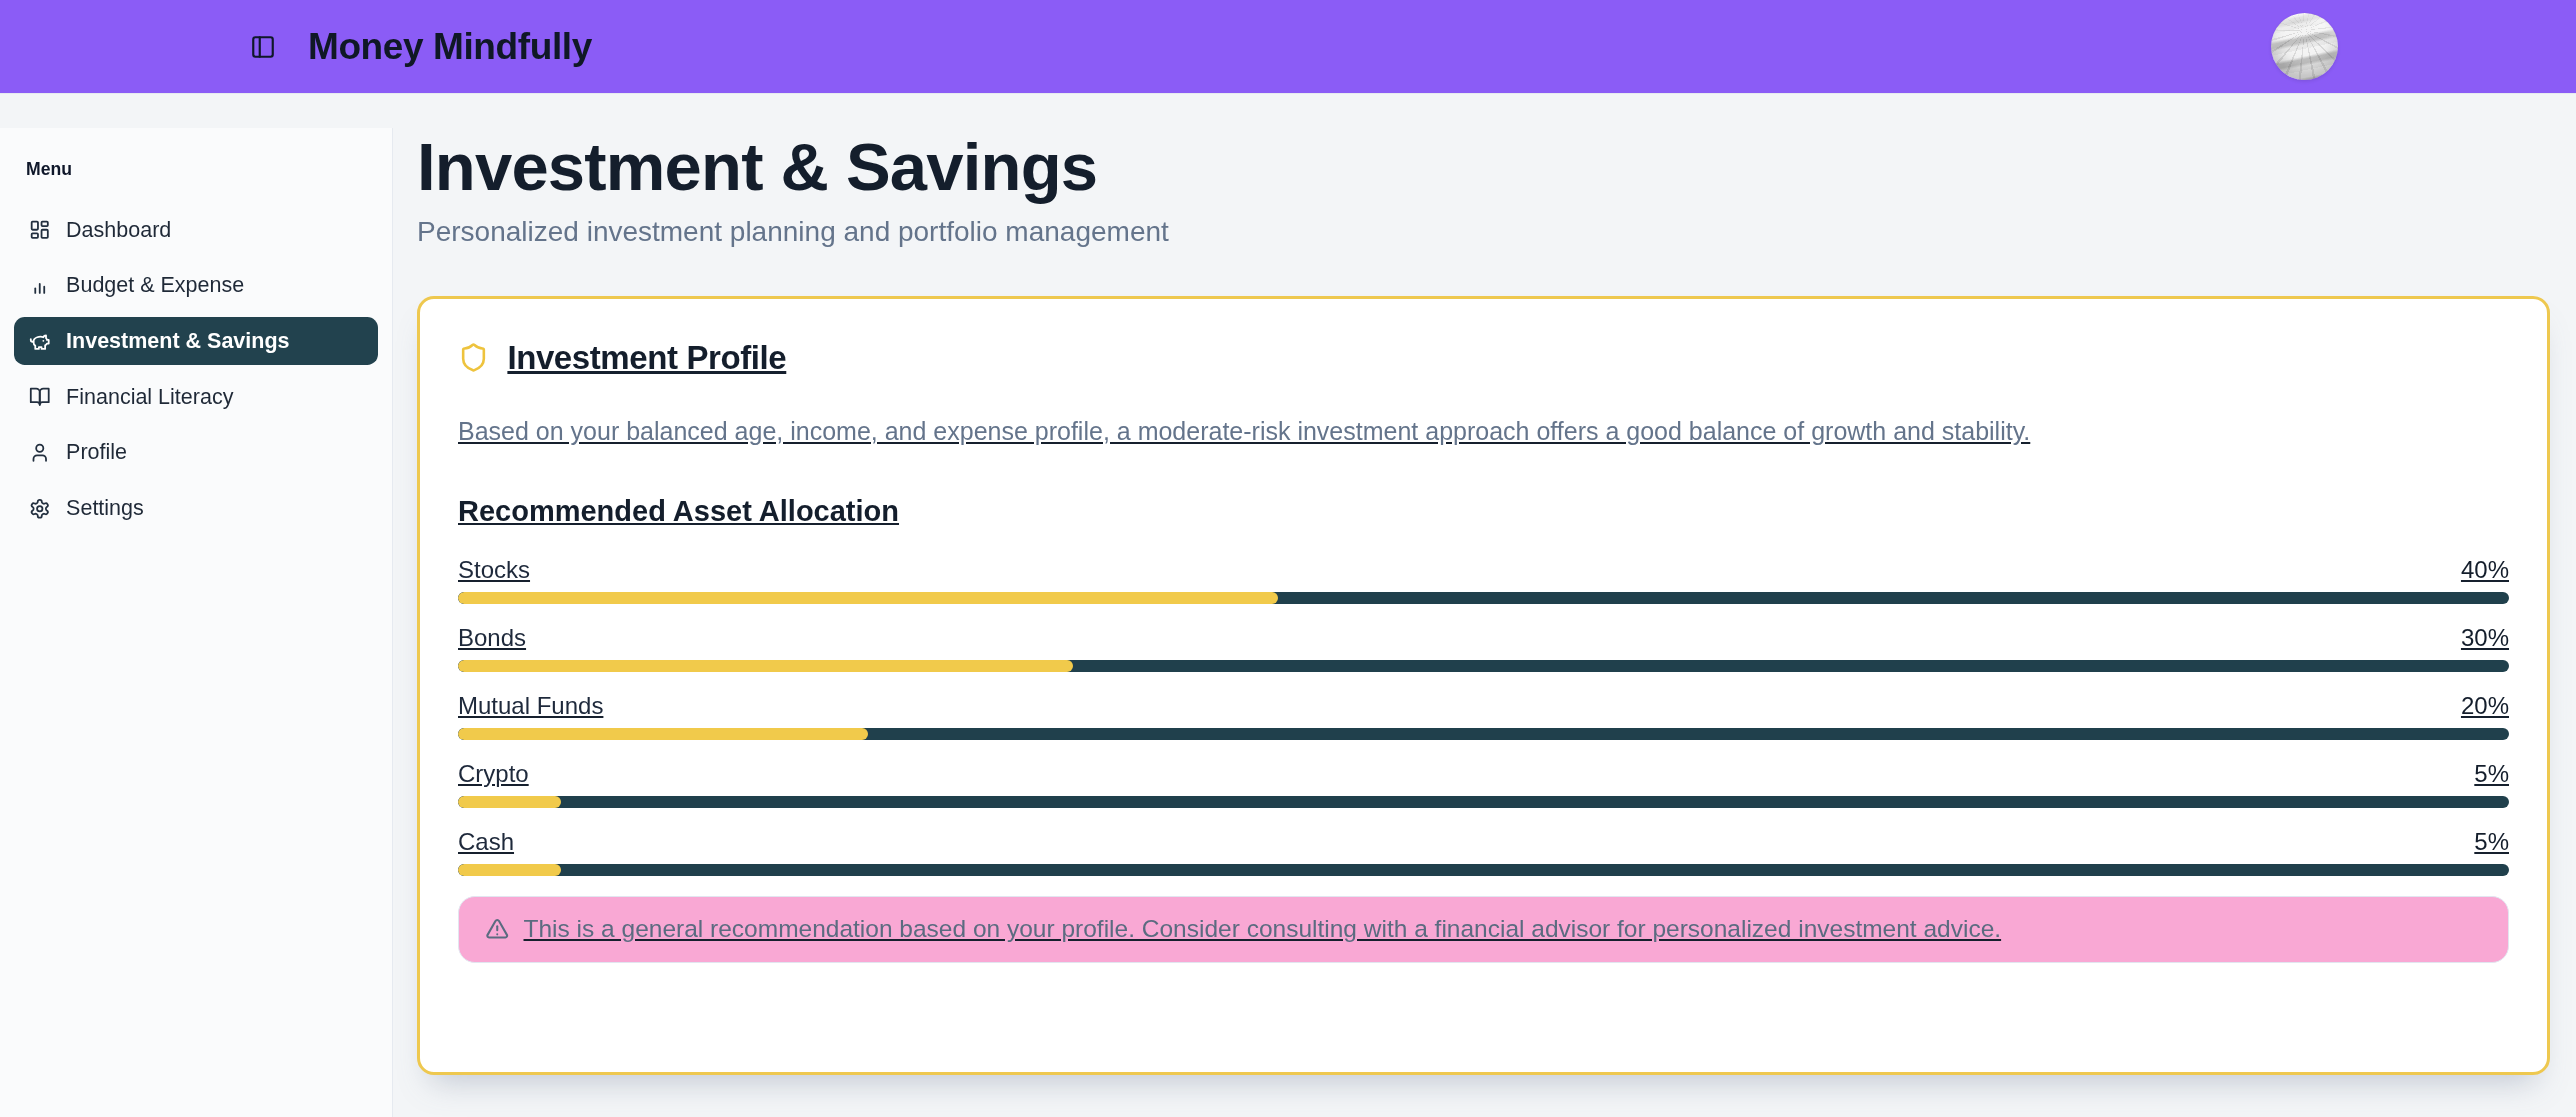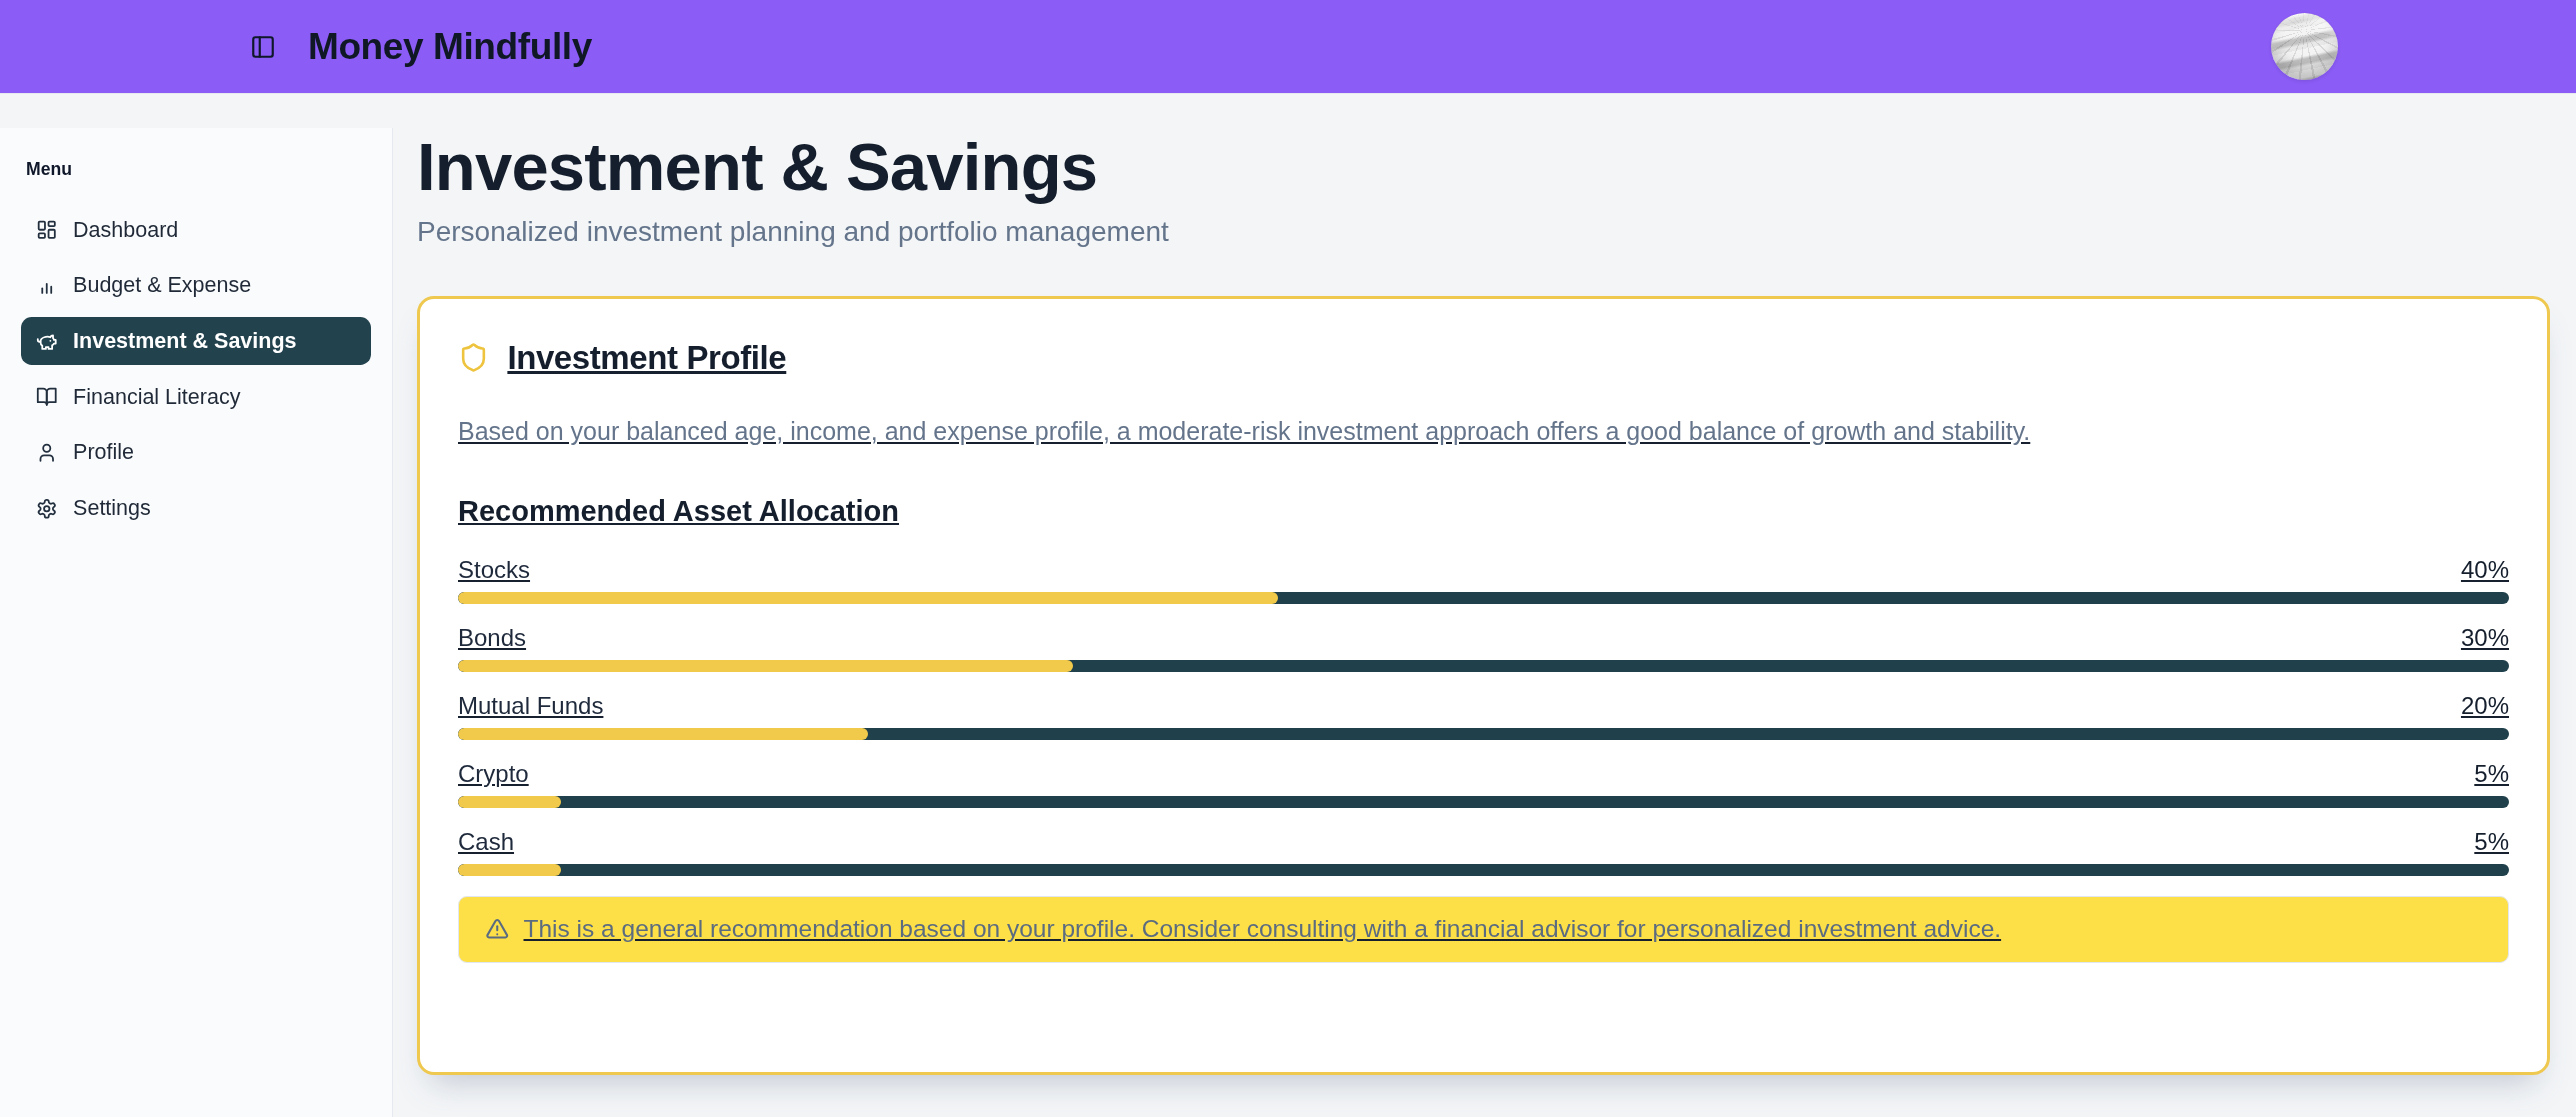--- a/index.html
+++ b/index.html
@@ -35,21 +35,21 @@
   }
   
   .sidebar {
     position: absolute; top: 95px; left: 0; bottom: 0; width: 393px;
     background: #fafbfc;
     border-right: 1.5px solid #e6eaf0;
     padding-top: 31px;
     margin-top: 33px;
   }
   .menu-label { font-size: 17.6px; font-weight: 700; color: #0f172a; margin: 0 0 26px 26px; }
-  .nav { list-style: none; display: flex; flex-direction: column; gap: 7.7px; padding: 0 21px; }
+  .nav { list-style: none; display: flex; flex-direction: column; gap: 7.7px; padding: 0 14px; }
   .nav-item {
     display: flex; align-items: center; gap: 15.3px;
     height: 48px; padding: 0 15.3px; border-radius: 10.7px;
     font-size: 21.5px; font-weight: 500; color: #1f2937;
     cursor: pointer; user-select: none;
   }
   .nav-item .icon { color: #222f3f; }
   .nav-item.active { background: #22424e; color: #ffffff; font-weight: 700; }
   .nav-item.active .icon { color: #ffffff; }
   
@@ -74,21 +74,21 @@
   .risk-desc { font-size: 25px; color: #64748b; margin-bottom: 49px; }
   .alloc-heading { font-size: 29px; font-weight: 700; color: #141e2c; margin-bottom: 28px; }
   .alloc-row { margin-bottom: 20px; }
   .alloc-line { display: flex; align-items: center; justify-content: space-between; margin-bottom: 7.7px; margin-top: 10px; }
   .alloc-label { font-size: 24px; color: #1e293b; }
   .alloc-value { font-size: 24px; font-weight: 500; color: #141e2c; }
   .bar-track { width: 100%; height: 12.3px; border-radius: 7px; background: #20404c; overflow: hidden; }
   .bar-fill { height: 100%; border-radius: 7px; background: #f1ca4b; }
   .disclaimer {
     margin-top: 18.4px; height: 67px; width: 100%;
-    background: #fde047; border: 1.5px solid #e2e6f0; border-radius: 9px;
+    background: #f9a8d4; border: 1.5px solid #e2e6f0; border-radius: 17px;
     display: flex; align-items: center; gap: 14px; padding: 0 26px;
   }
   .disclaimer .icon { color: #5b6b80; flex: none; }
   .disclaimer-text { font-size: 24.5px; color: #5b6b80; }
 </style>
 </head>
 <body>
 
 <header class="header">
   <div class="header-left">

